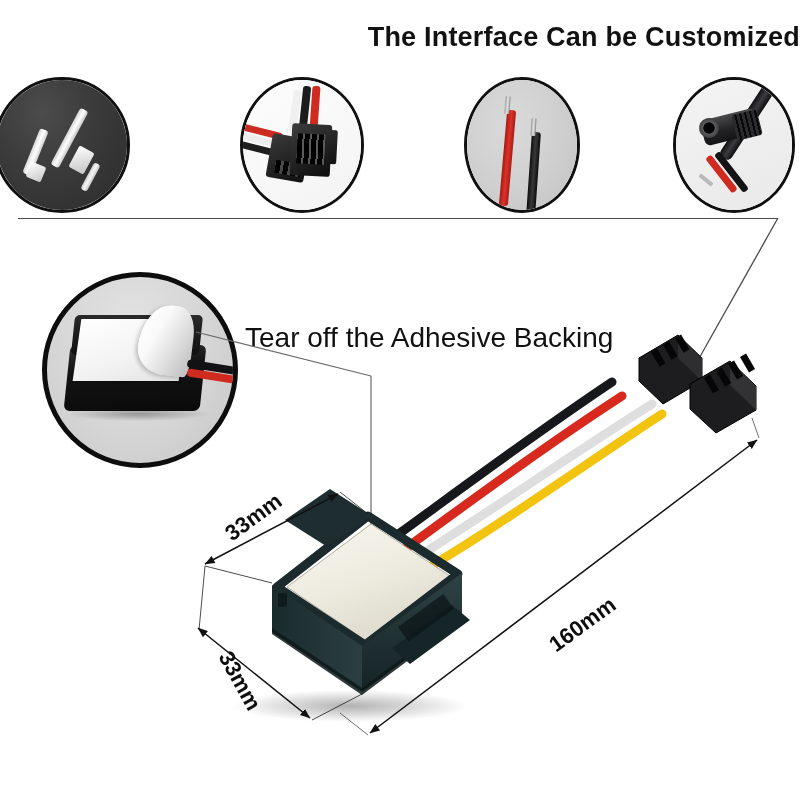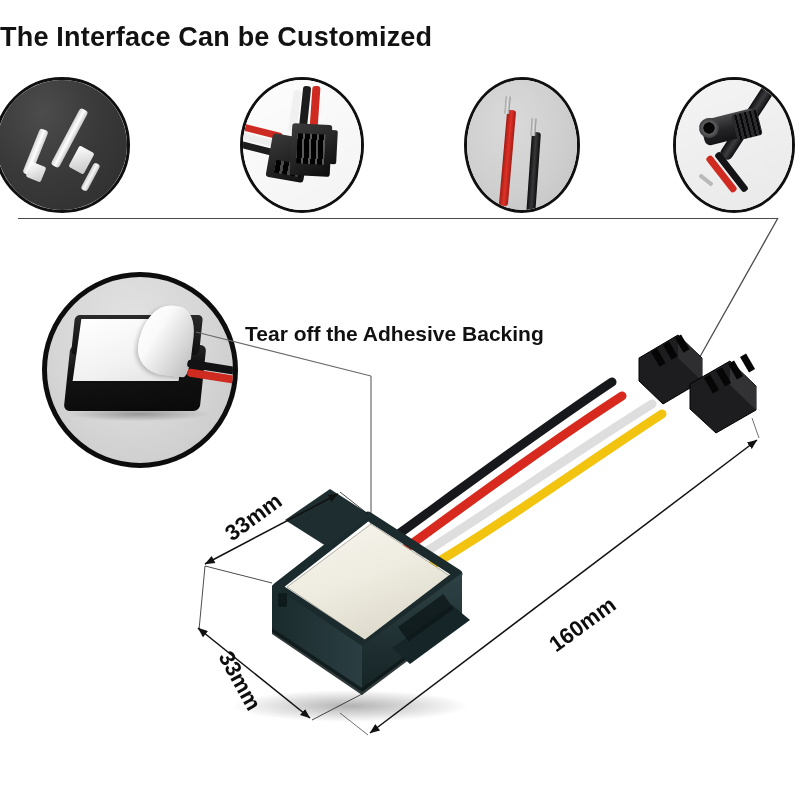--- a/index.html
+++ b/index.html
@@ -8,21 +8,21 @@
     background:#ffffff;
     font-family:"Liberation Sans", sans-serif;
     overflow:hidden;
     position:relative;
   }
   #stage{position:absolute;left:0;top:0;width:800px;height:800px;}
 
   
   .title{
     position:absolute;left:0;top:22px;width:800px;
-    text-align:left;
+    text-align:right;
     font-size:27px;font-weight:bold;color:#121212;
     letter-spacing:.2px;
   }
 
   
   .thumb{
     position:absolute;
     border:3px solid #101010;
     border-radius:50%;
     overflow:hidden;
@@ -62,21 +62,21 @@
 
   
   .lbl{
     position:absolute;
     font-size:22px;font-weight:bold;color:#0d0d0d;
     white-space:nowrap;
     transform-origin:0 50%;
   }
   .tearoff{
     position:absolute;left:245px;top:322px;
-    font-size:21px;font-weight:bold;color:#111;
+    font-size:28px;font-weight:normal;color:#111;
     white-space:nowrap;
   }
 </style>
 </head>
 <body>
 
 <div id="stage">
 
   <div class="title">The Interface Can be Customized</div>
 

